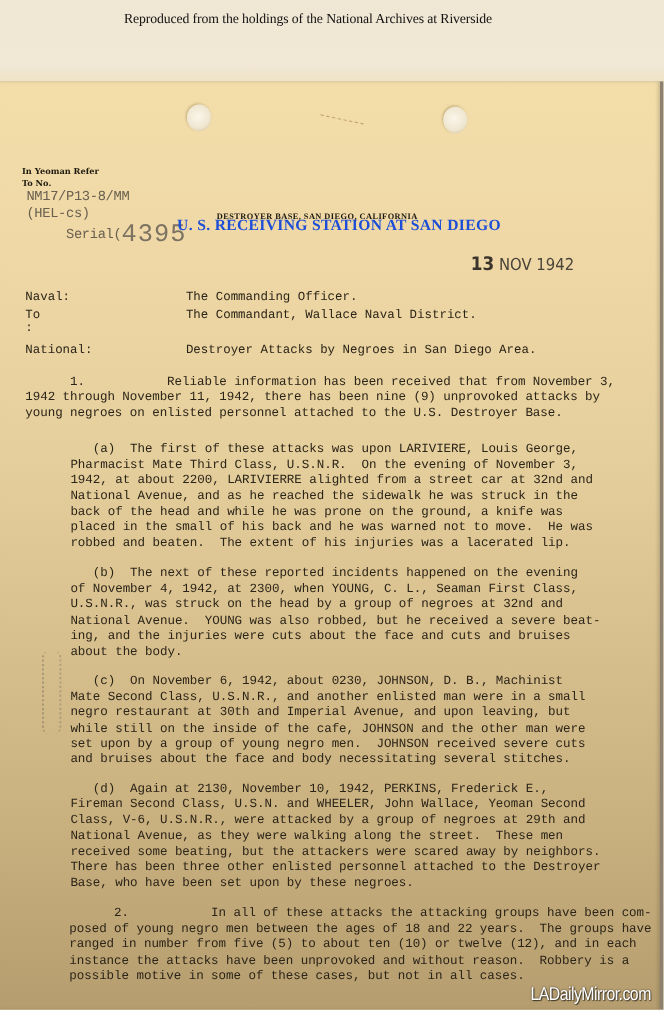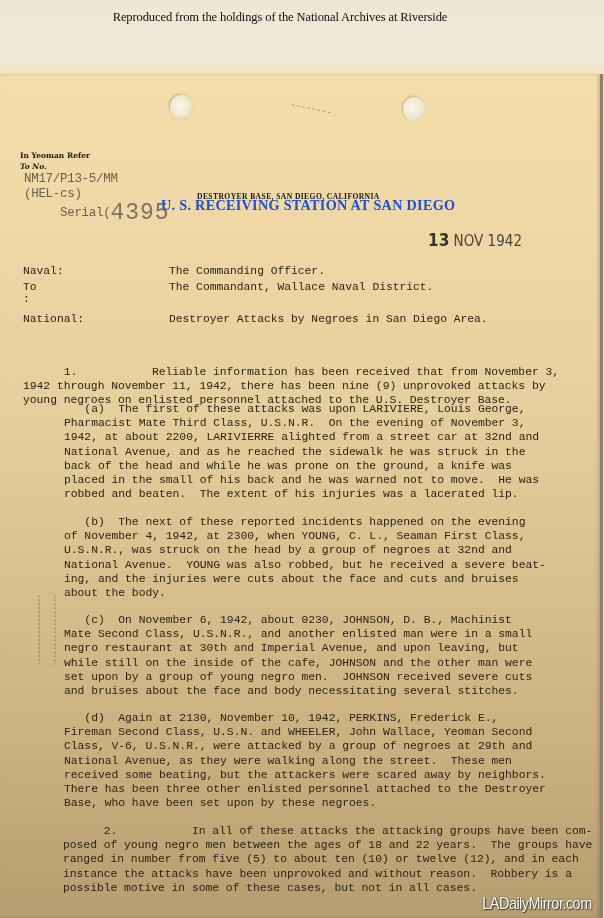--- a/index.html
+++ b/index.html
@@ -84,22 +84,22 @@
   <div class="archive-note">Reproduced from the holdings of the National Archives at Riverside</div>
 </div>
 
 <div class="paper">
   <div class="hole" style="left:170px; top:21px;"></div>
   <div class="hole" style="left:403px; top:23px;"></div>
   <div class="tear"></div>
 </div>
 
 <div class="reply-label" style="left:20px; top:151px;">In Yeoman Refer</div>
-<div class="reply-label" style="left:20px; top:162px;font-style:italic;">To No.</div>
-<div class="ref-line mono" style="left:24px; top:172px;">NM17/P13-5/MM</div>
+<div class="reply-label" style="left:20px; top:162px;">To No.</div>
+<div class="ref-line mono" style="left:24px; top:172px;">NM17/P13-8/MM</div>
 <div class="ref-line mono" style="left:24px; top:187px;">(HEL-cs)</div>
 <div class="ref-line mono" style="left:24px; top:200px;margin-left:36px;">
   <span>Serial(</span><span class="serial-num">4395</span>
 </div>
 
 <div class="letterhead-title">U. S. RECEIVING STATION AT SAN DIEGO</div>
 <div class="letterhead-sub">DESTROYER BASE, SAN DIEGO, CALIFORNIA</div>
 
 <div class="date-stamp">
   <span class="day">13</span><span> NOV 1942</span>
@@ -111,21 +111,21 @@
 </div>
 <div class="hdr-row mono" style="top:281px;">
   <span class="hdr-label">To  :</span>
   <span class="hdr-value">The Commandant, Wallace Naval District.</span>
 </div>
 <div class="hdr-row mono" style="top:313px;">
   <span class="hdr-label">National:</span>
   <span class="hdr-value">Destroyer Attacks by Negroes in San Diego Area.</span>
 </div>
 
-<div class="body-text mono" style="top:341px;margin-top:24px;">      1.           Reliable information has been received that from November 3,
+<div class="body-text mono" style="top:341px;">      1.           Reliable information has been received that from November 3,
 1942 through November 11, 1942, there has been nine (9) unprovoked attacks by
 young negroes on enlisted personnel attached to the U.S. Destroyer Base.</div>
 <div class="body-text mono indented" style="top:402px;">   (a)  The first of these attacks was upon LARIVIERE, Louis George,
 Pharmacist Mate Third Class, U.S.N.R.  On the evening of November 3,
 1942, at about 2200, LARIVIERRE alighted from a street car at 32nd and
 National Avenue, and as he reached the sidewalk he was struck in the
 back of the head and while he was prone on the ground, a knife was
 placed in the small of his back and he was warned not to move.  He was
 robbed and beaten.  The extent of his injuries was a lacerated lip.</div>
 <div class="body-text mono indented" style="top:515px;">   (b)  The next of these reported incidents happened on the evening

